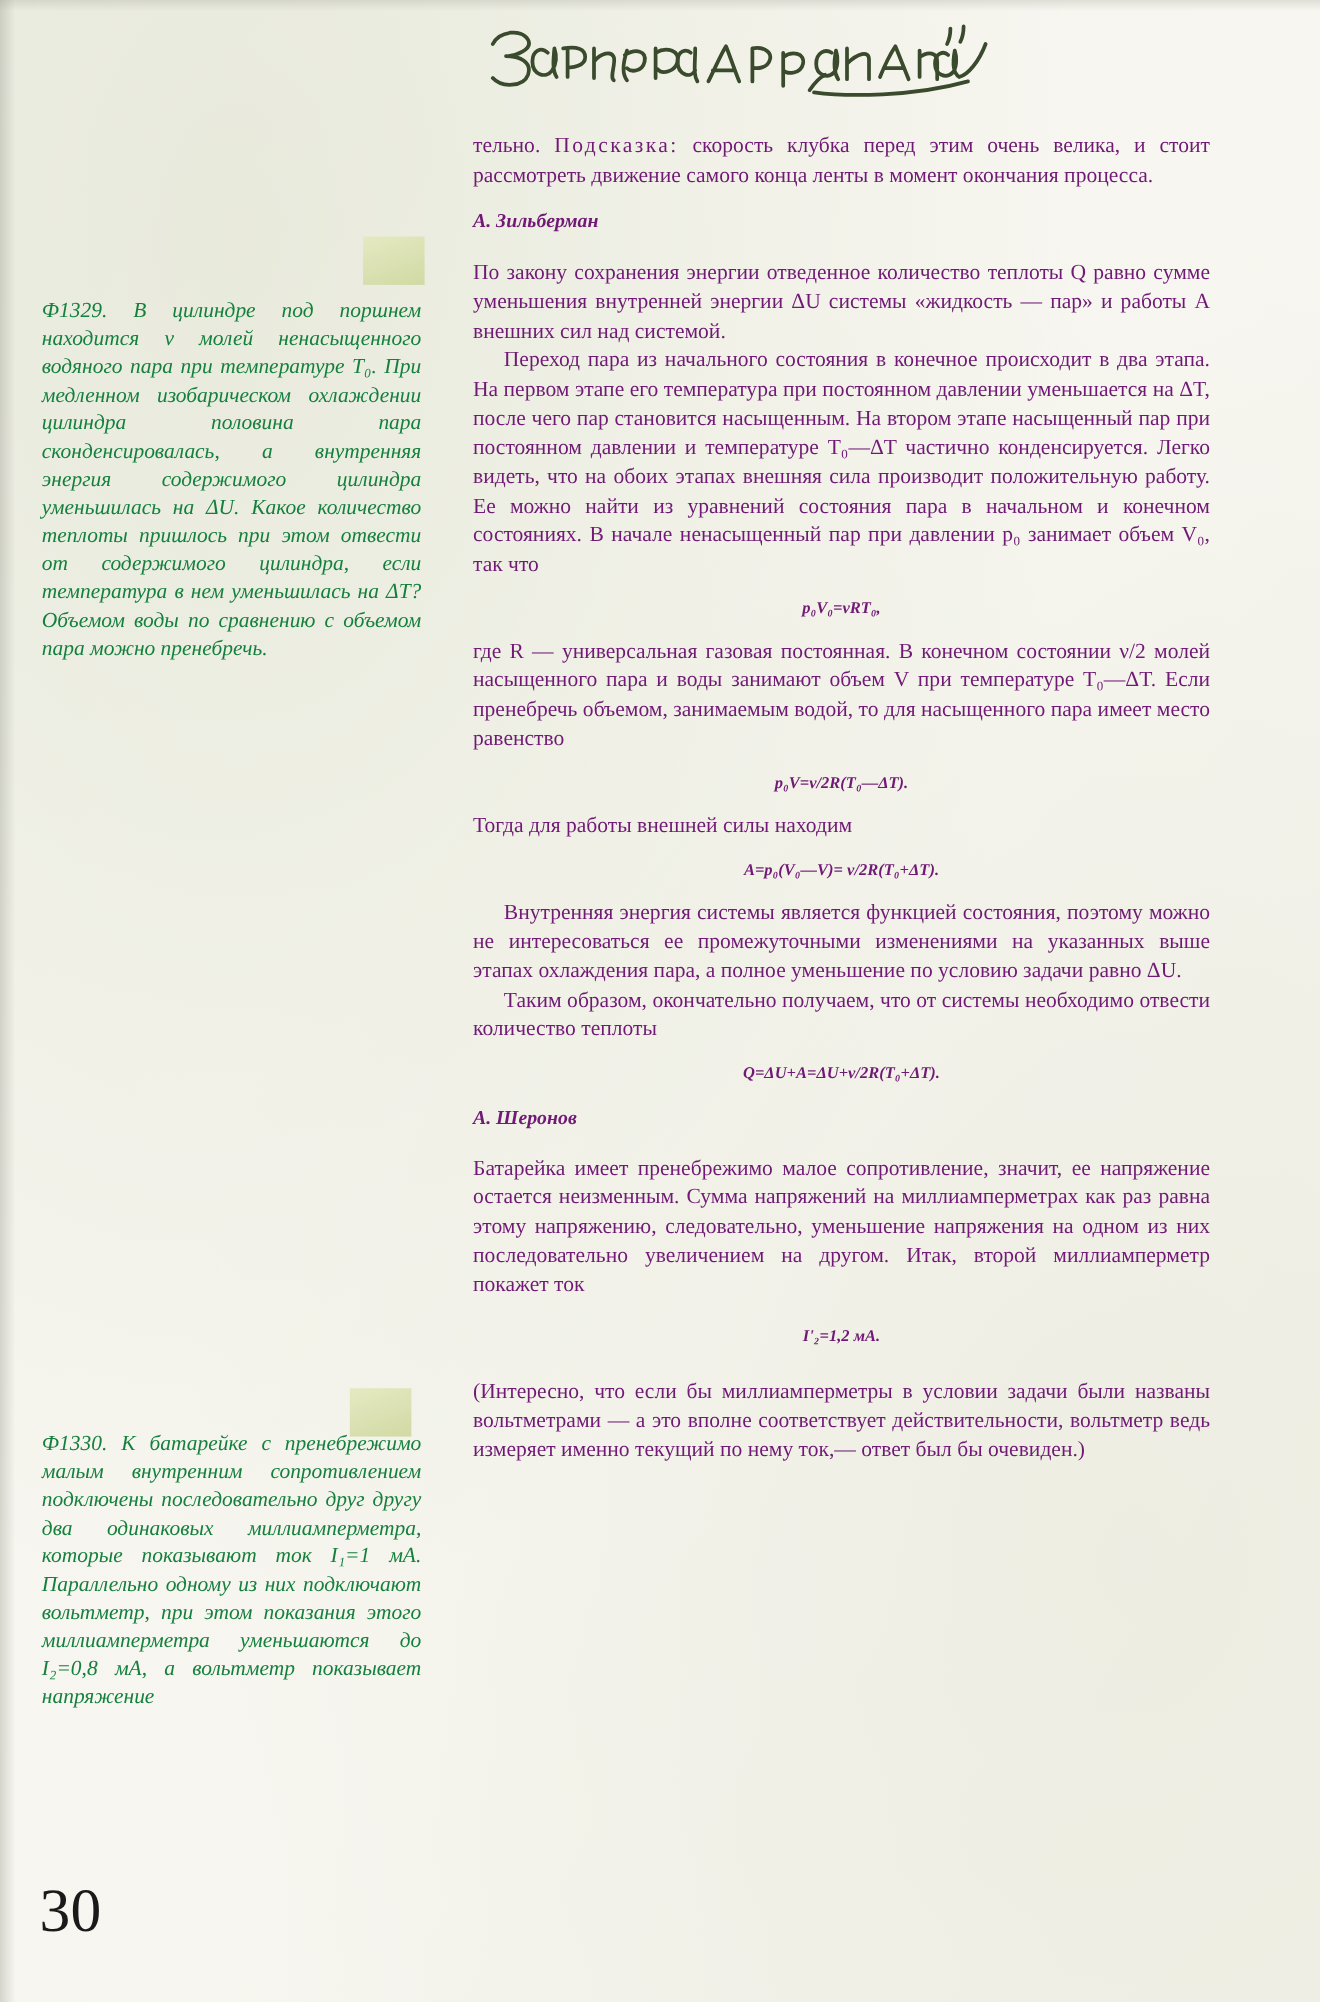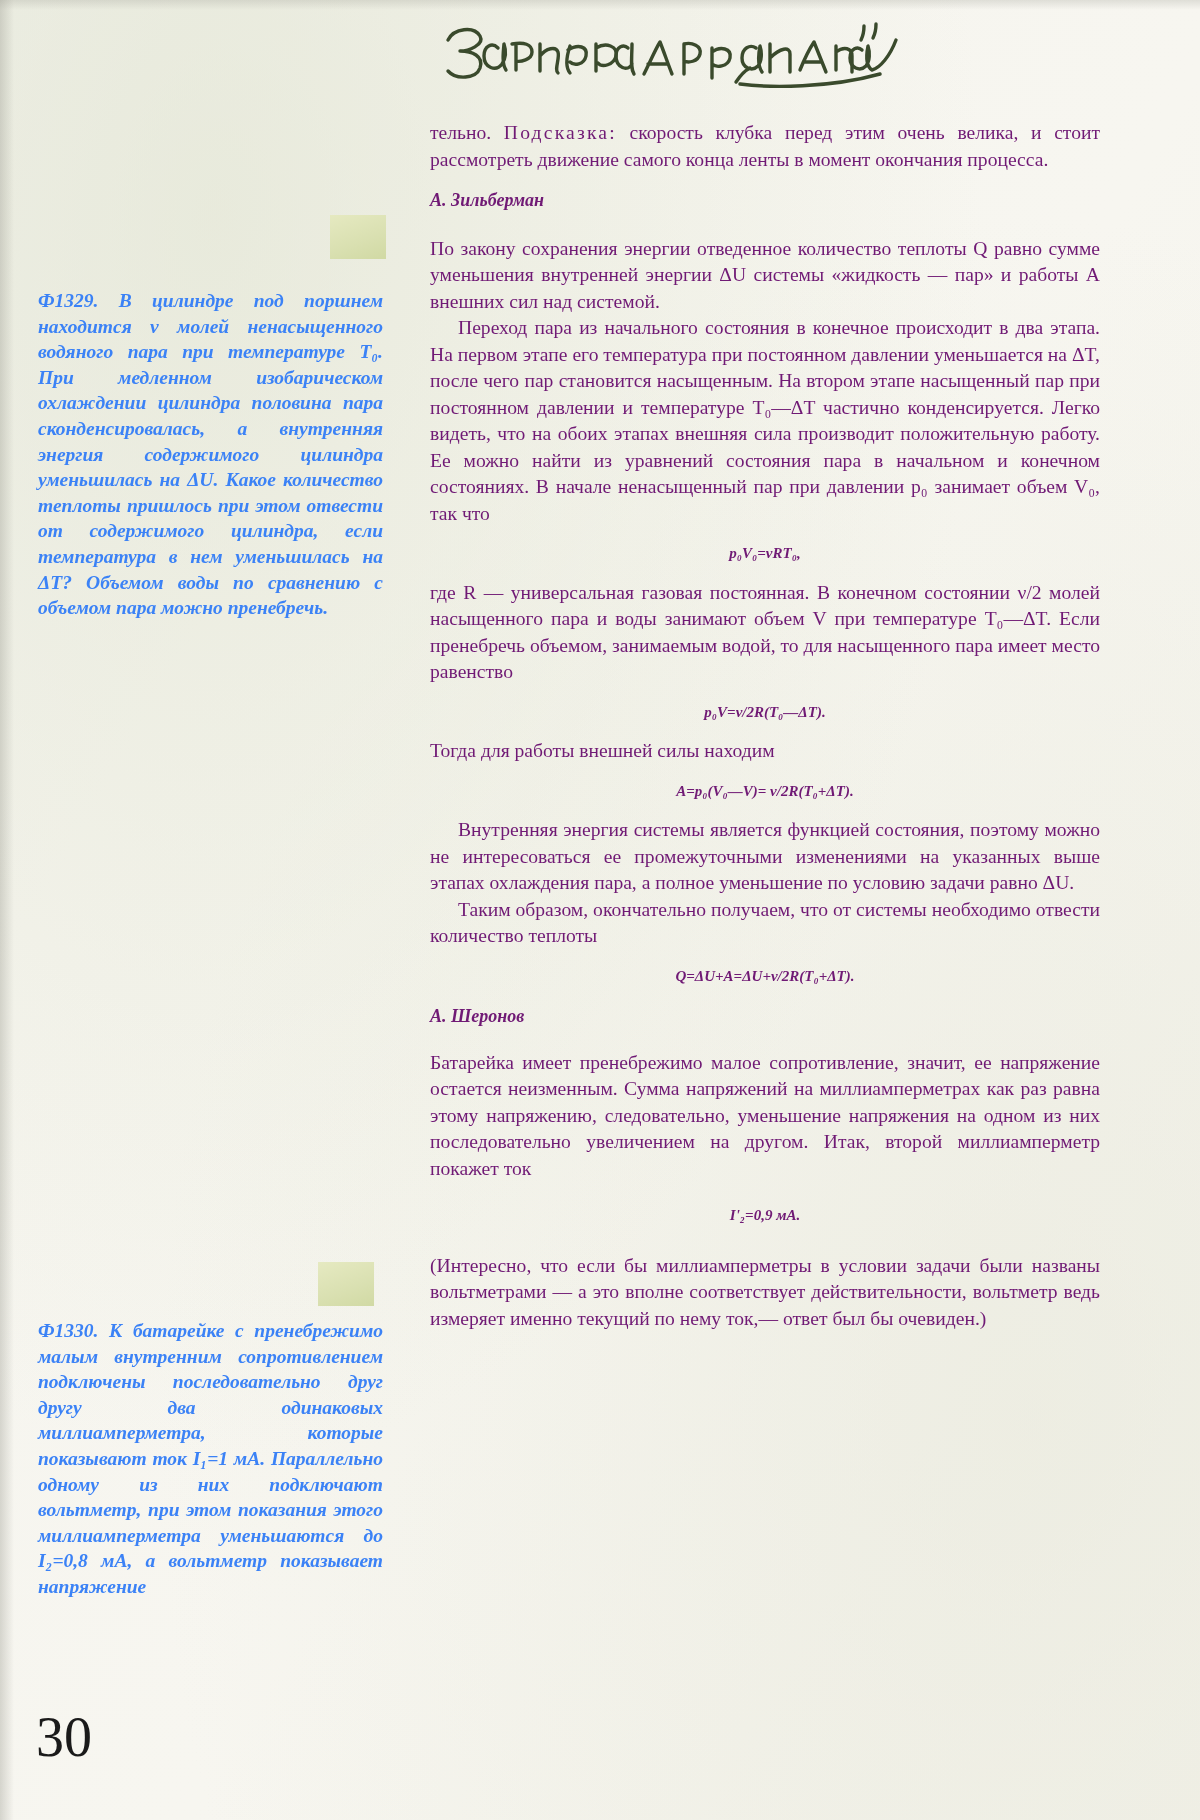--- a/index.html
+++ b/index.html
@@ -49,27 +49,27 @@
     opacity: .95;
   }
   .sq.one { left: 330px; top: 215px; }
   .sq.two { left: 318px; top: 1262px; }
 
   
   .col-left {
     position: absolute;
     left: 38px;
     width: 345px;
-    top: 288px;
+    top: 270px;
     font-style: italic;
-    font-weight: 700;
+    font-weight: 400;
     font-size: 19.5px;
     line-height: 25.6px;
     text-align: justify;
-    color: #3b82f6;
+    color: #15803d;
   }
   .col-left .blk + .blk { margin-top: 0; }
   .col-left .b-1330 { position: absolute; top: 1030px; left: 0; width: 345px; }
 
   .col-right {
     position: absolute;
     left: 430px;
     width: 670px;
     top: 120px;
     font-size: 19.6px;
@@ -187,18 +187,18 @@
 
   <p class="ind gap">Внутренняя энергия системы является функцией состояния, поэтому можно не интересоваться ее промежуточными изменениями на указанных выше этапах охлаждения пара, а полное уменьшение по условию задачи равно ΔU.</p>
   <p class="ind">Таким образом, окончательно получаем, что от системы необходимо отвести количество теплоты</p>
 
   <div class="formula">Q=ΔU+A=ΔU+ν/2R(T₀+ΔT).</div>
 
   <div class="sig">А. Шеронов</div>
 
   <p style="margin-top:20px;">Батарейка имеет пренебрежимо малое сопротивление, значит, ее напряжение остается неизменным. Сумма напряжений на миллиамперметрах как раз равна этому напряжению, следовательно, уменьшение напряжения на одном из них последовательно увеличением на другом. Итак, второй миллиамперметр покажет ток</p>
 
-  <div class="formula" style="margin:20px 0 24px;">I'₂=0,9 мА.</div>
+  <div class="formula" style="margin:20px 0 24px;">I'₂=1,2 мА.</div>
 
   <p>(Интересно, что если бы миллиамперметры в условии задачи были названы вольтметрами — а это вполне соответствует действительности, вольтметр ведь измеряет именно текущий по нему ток,— ответ был бы очевиден.)</p>
 </div>
 
 <div class="page-number">30</div>
 
 </body></html>

